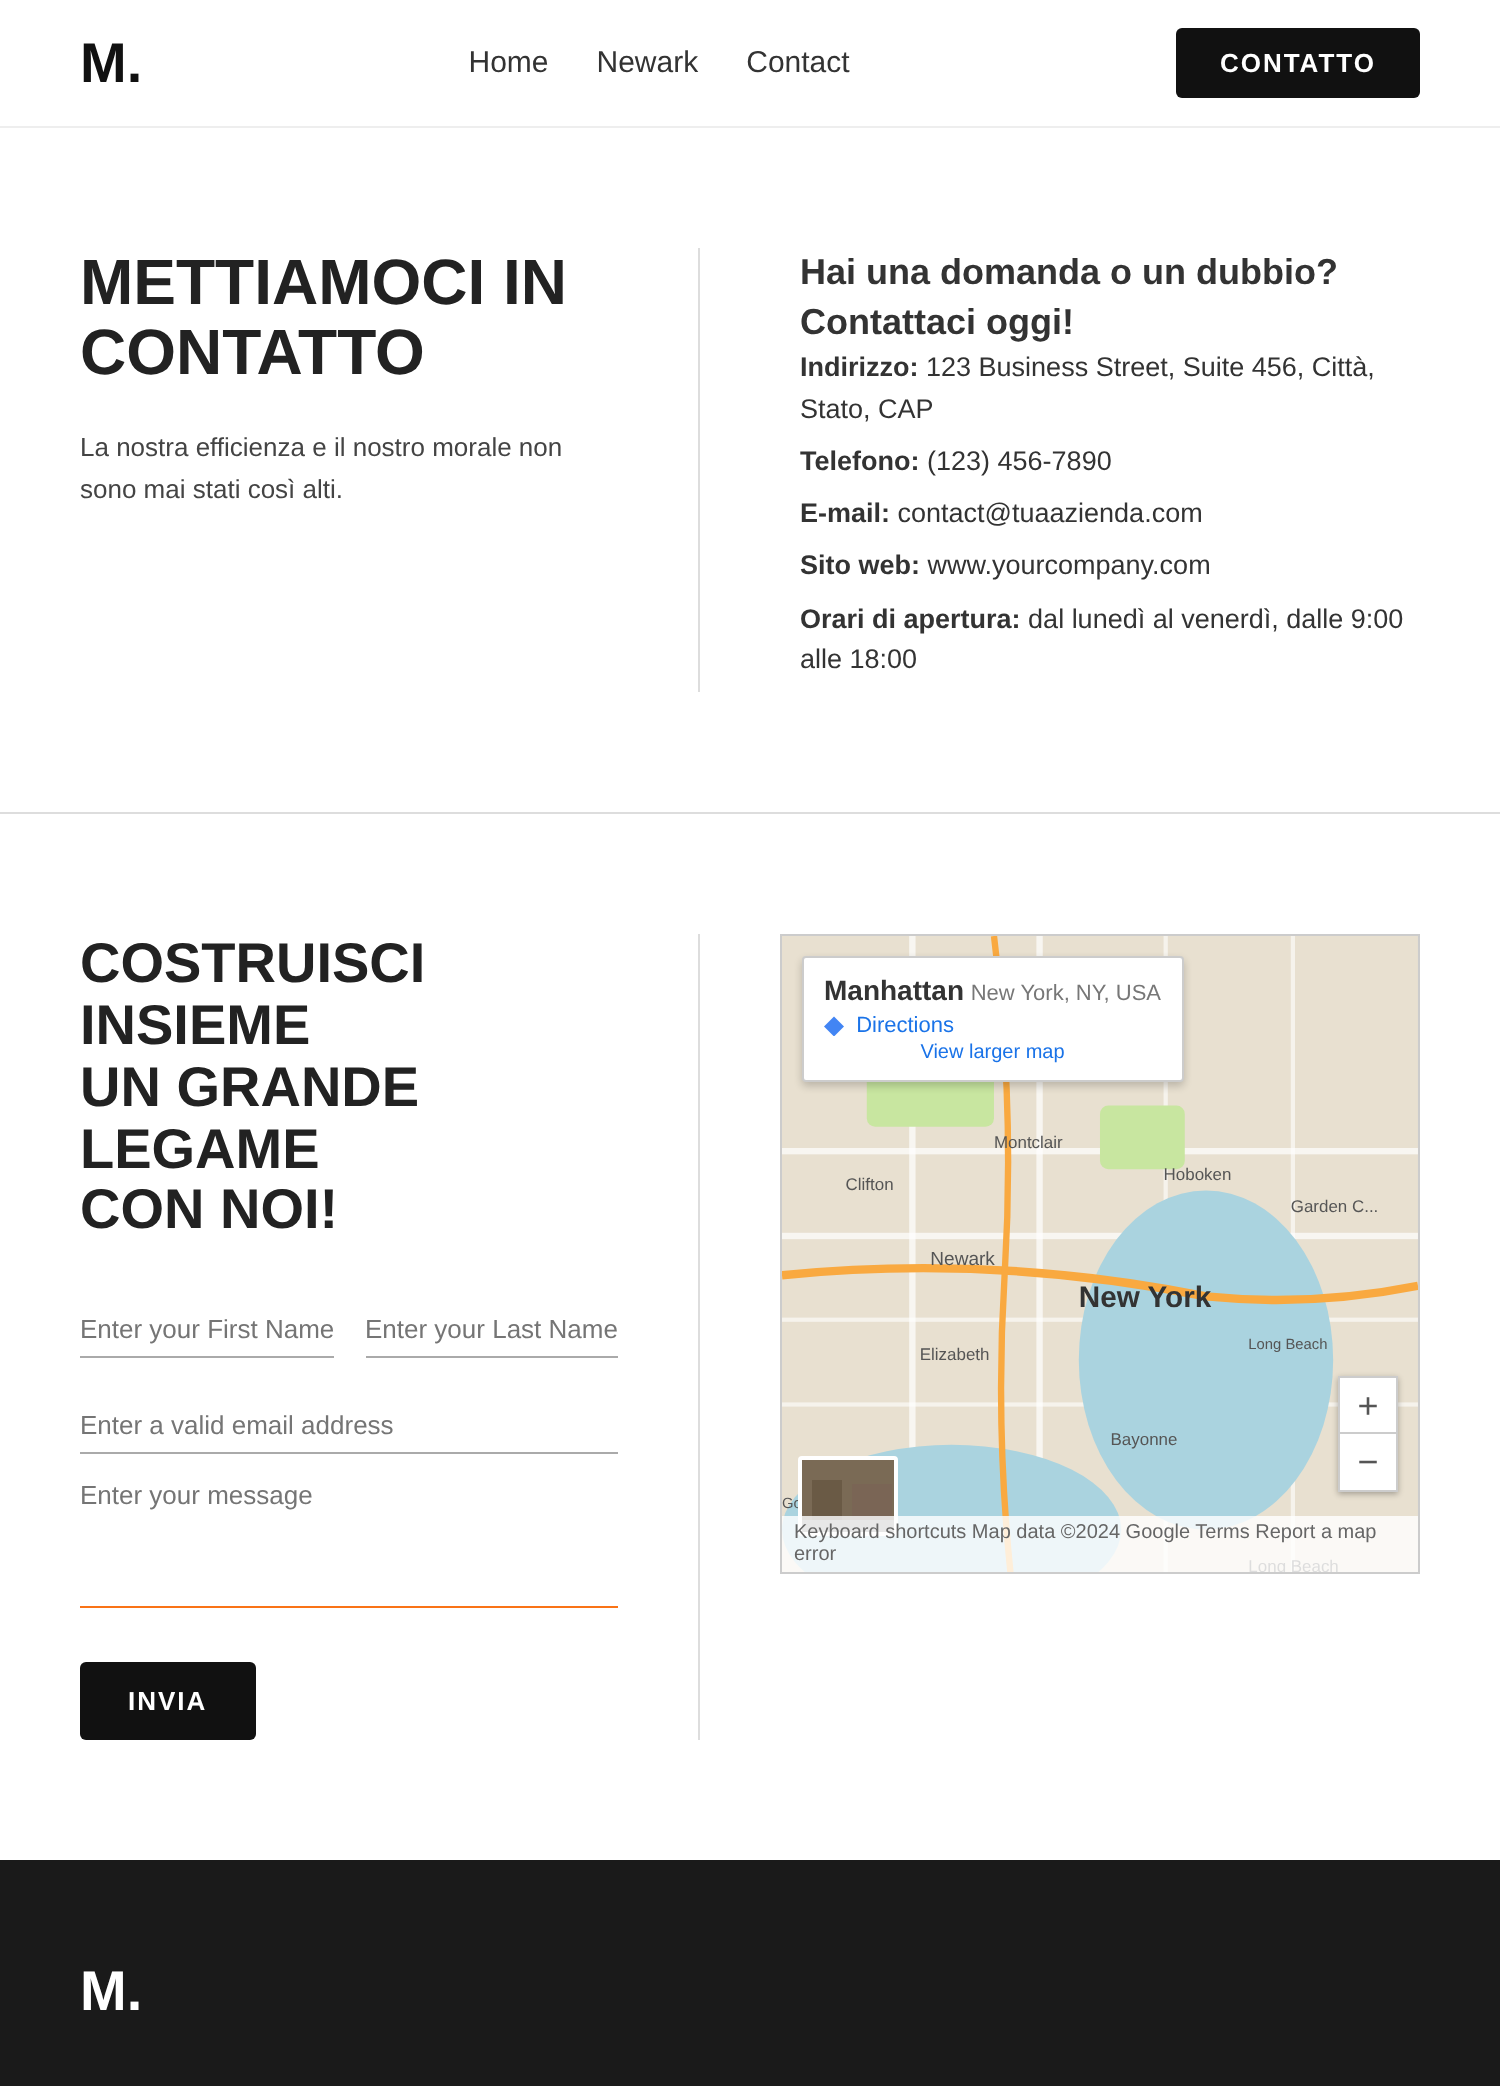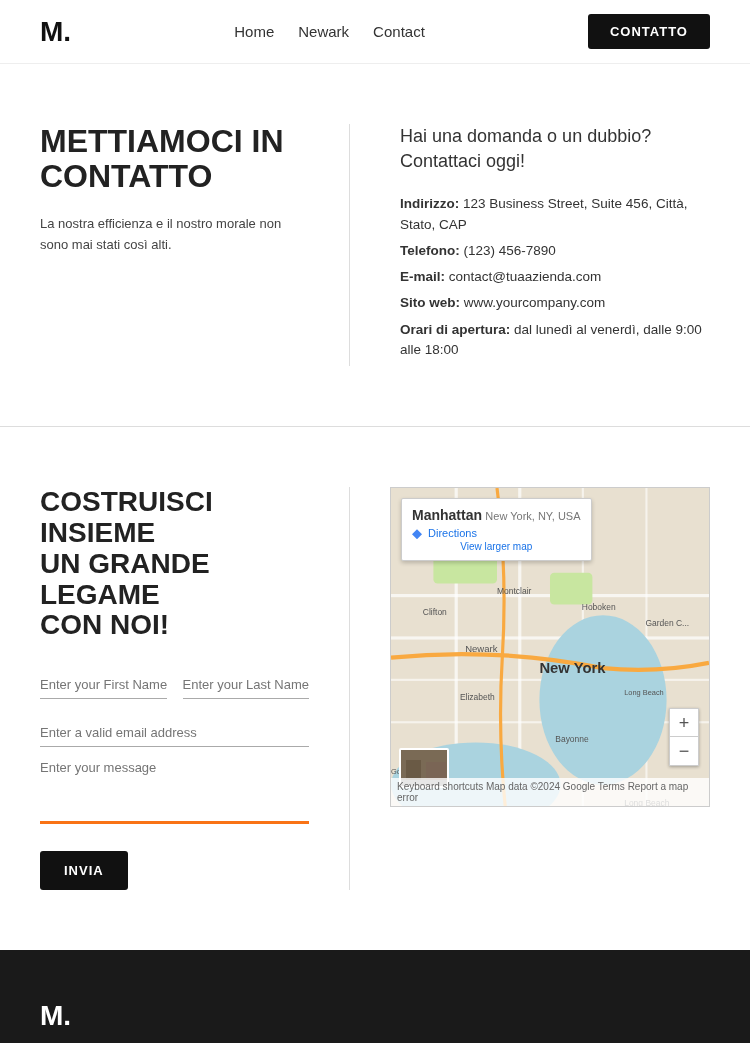--- a/index.html
+++ b/index.html
@@ -57,23 +57,22 @@
       line-height: 1.1;
       margin-bottom: 20px;
     }
     .subtitle-text {
       font-size: 13px;
       color: #444;
       line-height: 1.6;
     }
     .contact-heading {
       font-size: 18px;
-      font-weight: 400;
+      font-weight: 700;
       color: #333;
-      margin-bottom: 20px;
       line-height: 1.4;
     }
     .contact-detail {
       font-size: 13.5px;
       color: #333;
       margin-bottom: 6px;
       line-height: 1.5;
     }
     .contact-detail strong { font-weight: bold; }
 
@@ -117,21 +116,21 @@
       font-size: 13px;
       color: #777;
       padding: 6px 0;
       background: transparent;
       font-family: Arial, sans-serif;
       width: 100%;
     }
     .form-group textarea {
       resize: none;
       height: 70px;
-      border-bottom: 3px solid #f97316;
+      border-bottom: 1px solid #f97316;
     }
     .form-full {
       margin-bottom: 7px;
     }
     .btn-invia {
       background: #111;
       color: #fff;
       border: none;
       padding: 12px 24px;
       font-size: 13px;

